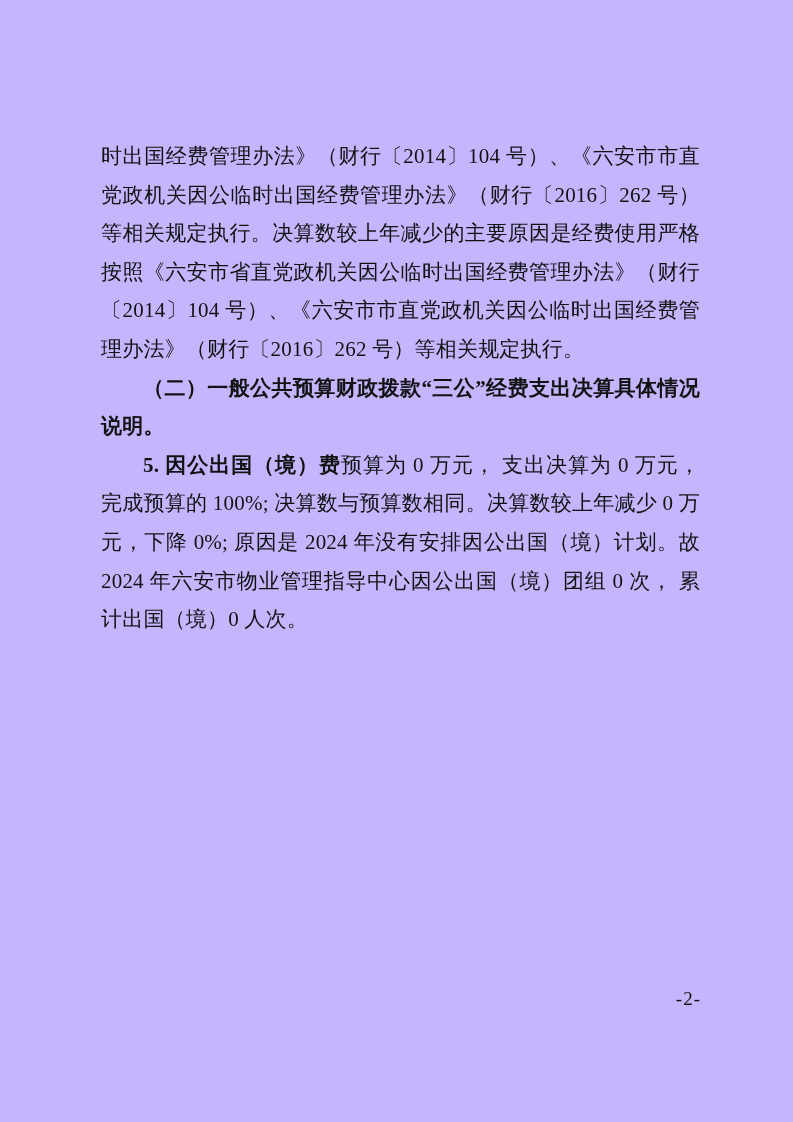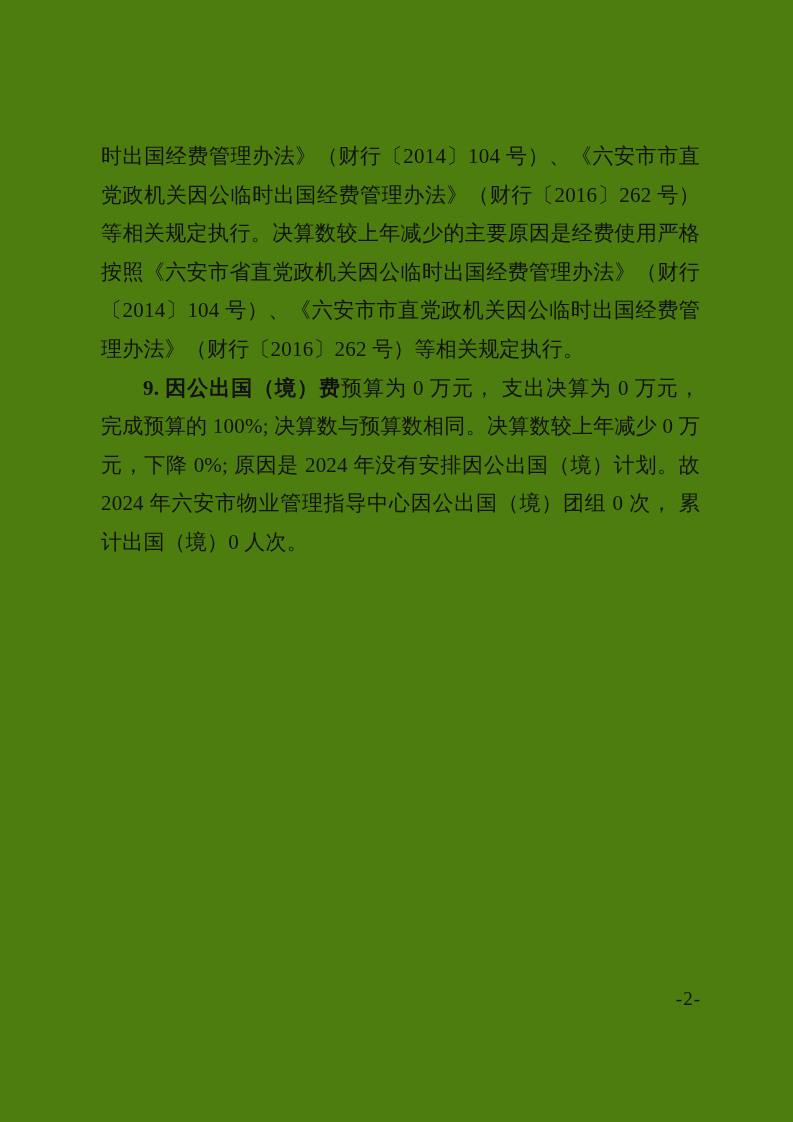--- a/index.html
+++ b/index.html
@@ -4,21 +4,21 @@
 <style>
   html, body {
     margin: 0;
     padding: 0;
     background: #ffffff;
   }
   .page {
     position: relative;
     width: 793px;
     height: 1122px;
-    background: #4d7c0f;
+    background: #c4b5fd;
     color: #121212;
     font-family: "Liberation Serif", "DejaVu Serif", serif;
     overflow: hidden;
   }
   .content {
     position: absolute;
     left: 101px;
     top: 137px;
     width: 599px;
     font-size: 21px;
@@ -50,21 +50,22 @@
   }
 </style>
 </head>
 <body>
 
 <div class="page">
   <div class="content">
 
     <p class="para"><span>时出国经费管理办法》（财行〔2014〕104 号）、《六安市市直党政机关因公临时出国经费管理办法》（财行〔2016〕262 号）等相关规定执行。决算数较上年减少的主要原因是经费使用严格按照《六安市省直党政机关因公临时出国经费管理办法》（财行〔2014〕104 号）、《六安市市直党政机关因公临时出国经费管理办法》（财行〔2016〕262 号）等相关规定执行。</span></p>
 
+    <p class="para indent bold"><span>（二）一般公共预算财政拨款“三公”经费支出决算具体情况说明。</span></p>
 
 
-    <p class="para indent"><span class="lead">9. 因公出国（境）费</span><span>预算为 0 万元， 支出决算为 0 万元， 完成预算的 100%; 决算数与预算数相同。决算数较上年减少 0 万元，下降 0%; 原因是 2024 年没有安排因公出国（境）计划。故 2024 年六安市物业管理指导中心因公出国（境）团组 0 次， 累计出国（境）0 人次。</span></p>
+    <p class="para indent"><span class="lead">5. 因公出国（境）费</span><span>预算为 0 万元， 支出决算为 0 万元， 完成预算的 100%; 决算数与预算数相同。决算数较上年减少 0 万元，下降 0%; 原因是 2024 年没有安排因公出国（境）计划。故 2024 年六安市物业管理指导中心因公出国（境）团组 0 次， 累计出国（境）0 人次。</span></p>
 
 
   </div>
 
   <div class="page-number">-2-</div>
 </div>
 
 </body></html>

